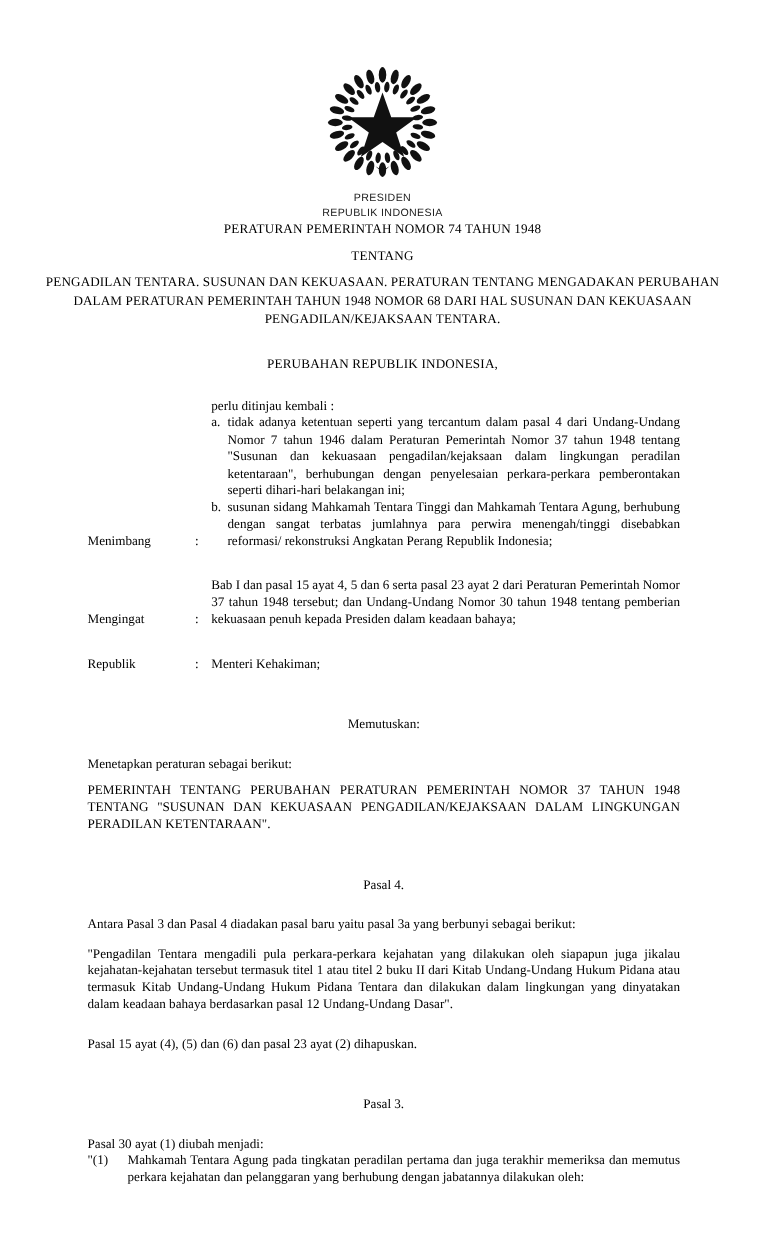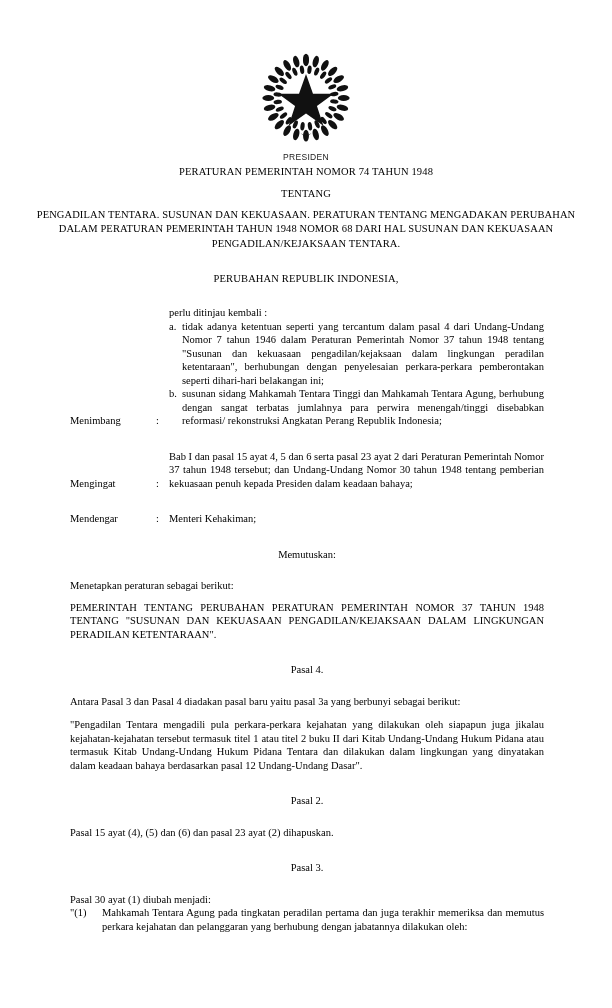--- a/index.html
+++ b/index.html
@@ -116,21 +116,21 @@
     text-align: justify;
     text-justify: inter-word;
   }
 
   
   .center-line {
     text-align: center;
     font-size: 10.5px;
     line-height: 13.5px;
   }
-  .mt-22 { margin-top: 22px; }
+  .mt-22 { margin-top: 35px; }
   .mt-18 { margin-top: 18px; }
   .mt-10 { margin-top: 10px; }
   .mt-8  { margin-top: 8px; }
 
   .para {
     font-size: 10.5px;
     line-height: 13.5px;
   }
 
   
@@ -316,20 +316,21 @@
             </g>
         </g>
 
         <path d="M44 88 q6 5 12 0 q-6 7 -12 0 z"></path>
 
         <polygon points="50,24 57.6,45.4 80.1,45.4 61.9,58.7 68.9,80.1 50,66.9 31.1,80.1 38.1,58.7 19.9,45.4 42.4,45.4"></polygon>
       </g>
     </svg>
     <div class="emblem-caption">
       <div>PRESIDEN</div>
+      <div>REPUBLIK INDONESIA</div>
     </div>
   </div>
 
   <div class="title-block">
     <div class="title-line">PERATURAN PEMERINTAH NOMOR 74 TAHUN 1948</div>
     <div class="title-gap"></div>
     <div class="title-line">TENTANG</div>
     <div class="title-gap"></div>
     <div class="title-sub">PENGADILAN TENTARA. SUSUNAN DAN KEKUASAAN. PERATURAN TENTANG MENGADAKAN PERUBAHAN DALAM PERATURAN PEMERINTAH TAHUN 1948 NOMOR 68 DARI HAL SUSUNAN DAN KEKUASAAN PENGADILAN/KEJAKSAAN TENTARA.</div>
     <div class="presiden-ri">PERUBAHAN REPUBLIK INDONESIA,</div>
@@ -353,35 +354,34 @@
       </div>
     </div>
 
     <div class="labeled-row">
       <div class="lbl">Mengingat</div>
       <div class="colon">:</div>
       <div class="lbl-content just">Bab I dan pasal 15 ayat 4, 5 dan 6 serta pasal 23 ayat 2 dari Peraturan Pemerintah Nomor 37 tahun 1948 tersebut; dan Undang-Undang Nomor 30 tahun 1948 tentang pemberian kekuasaan penuh kepada Presiden dalam keadaan bahaya;</div>
     </div>
 
     <div class="labeled-row">
-      <div class="lbl">Mendengar</div>
+      <div class="lbl">Republik</div>
       <div class="colon">:</div>
       <div class="lbl-content">Menteri Kehakiman;</div>
     </div>
 
     <div class="center-line mt-22">Memutuskan:</div>
 
     <div class="para mt-18">Menetapkan peraturan sebagai berikut:</div>
     <div class="para just mt-8">PEMERINTAH TENTANG PERUBAHAN PERATURAN PEMERINTAH NOMOR 37 TAHUN 1948 TENTANG "SUSUNAN DAN KEKUASAAN PENGADILAN/KEJAKSAAN DALAM LINGKUNGAN PERADILAN KETENTARAAN".</div>
 
     <div class="center-line mt-22">Pasal 4.</div>
     <div class="para mt-18">Antara Pasal 3 dan Pasal 4 diadakan pasal baru yaitu pasal 3a yang berbunyi sebagai berikut:</div>
     <div class="para just mt-10">"Pengadilan Tentara mengadili pula perkara-perkara kejahatan yang dilakukan oleh siapapun juga jikalau kejahatan-kejahatan tersebut termasuk titel 1 atau titel 2 buku II dari Kitab Undang-Undang Hukum Pidana atau termasuk Kitab Undang-Undang Hukum Pidana Tentara dan dilakukan dalam lingkungan yang dinyatakan dalam keadaan bahaya berdasarkan pasal 12 Undang-Undang Dasar".</div>
 
-    <div class="center-line mt-22">Pasal 2.</div>
     <div class="para mt-18">Pasal 15 ayat (4), (5) dan (6) dan pasal 23 ayat (2) dihapuskan.</div>
 
     <div class="center-line mt-22">Pasal 3.</div>
     <div class="para mt-18">Pasal 30 ayat (1) diubah menjadi:</div>
     <div class="num-item">
       <div class="num-marker">"(1)</div>
       <div class="num-text">Mahkamah Tentara Agung pada tingkatan peradilan pertama dan juga terakhir memeriksa dan memutus perkara kejahatan dan pelanggaran yang berhubung dengan jabatannya dilakukan oleh:</div>
     </div>
 
   </div>

